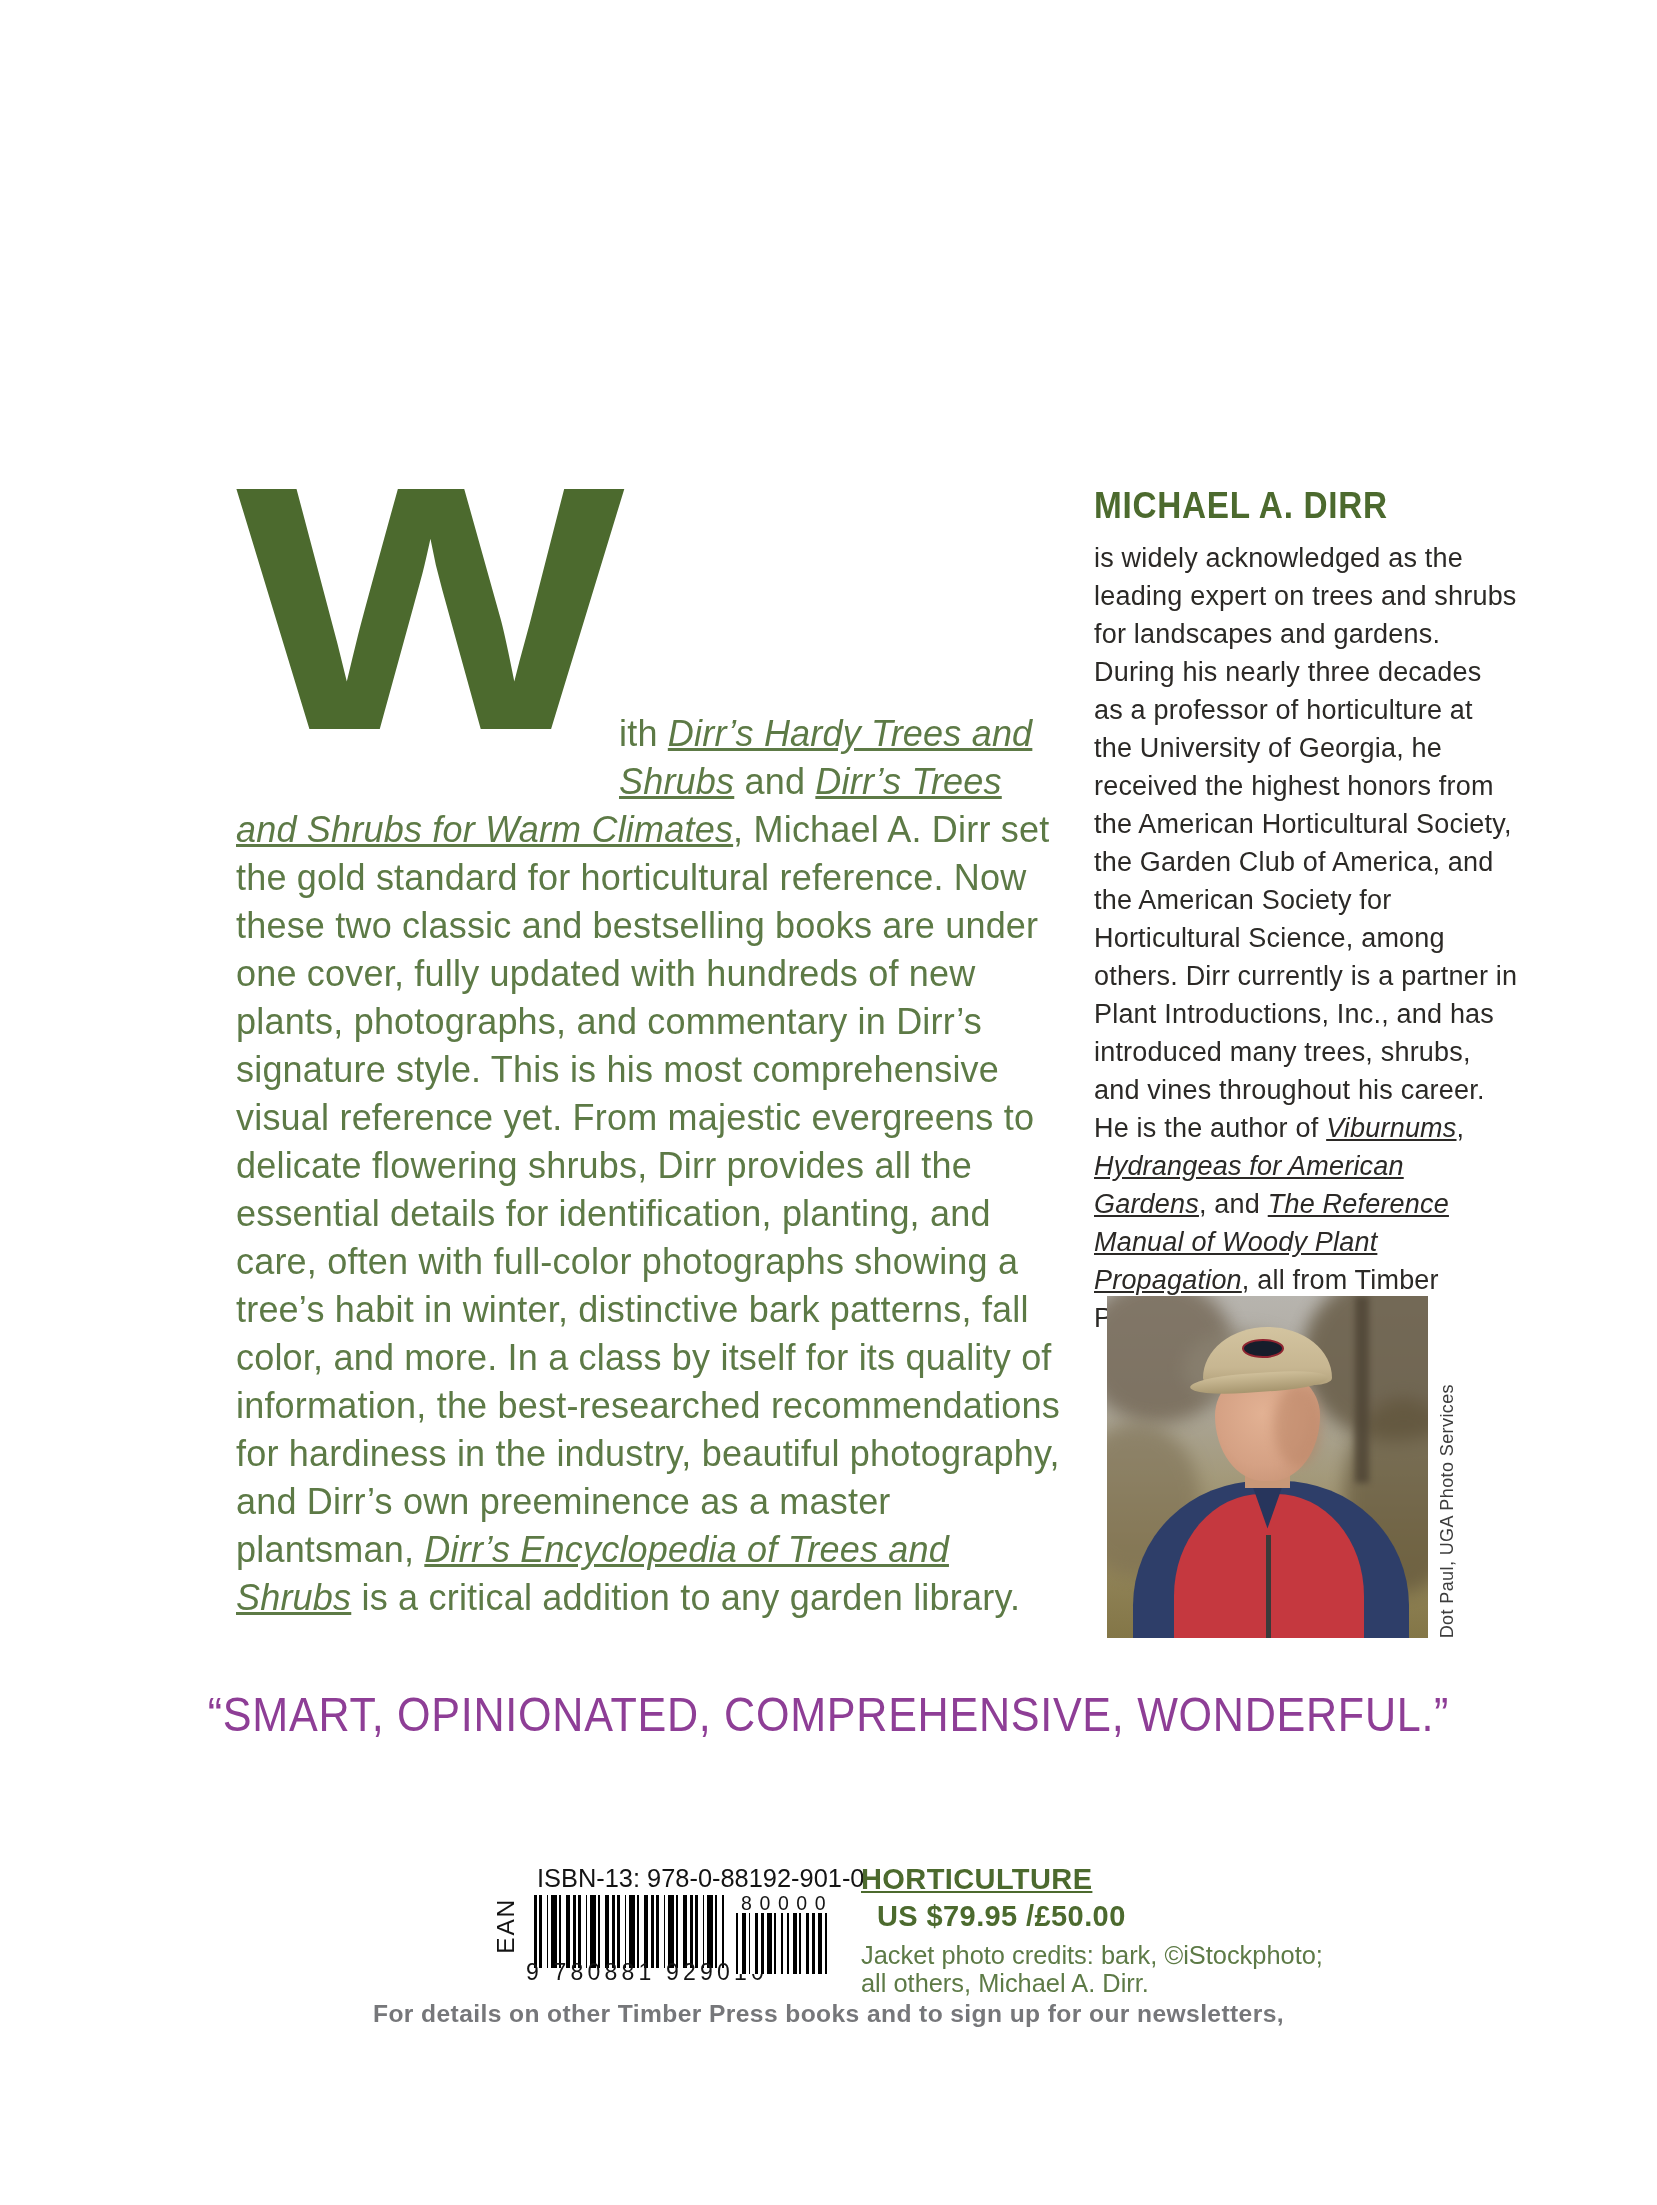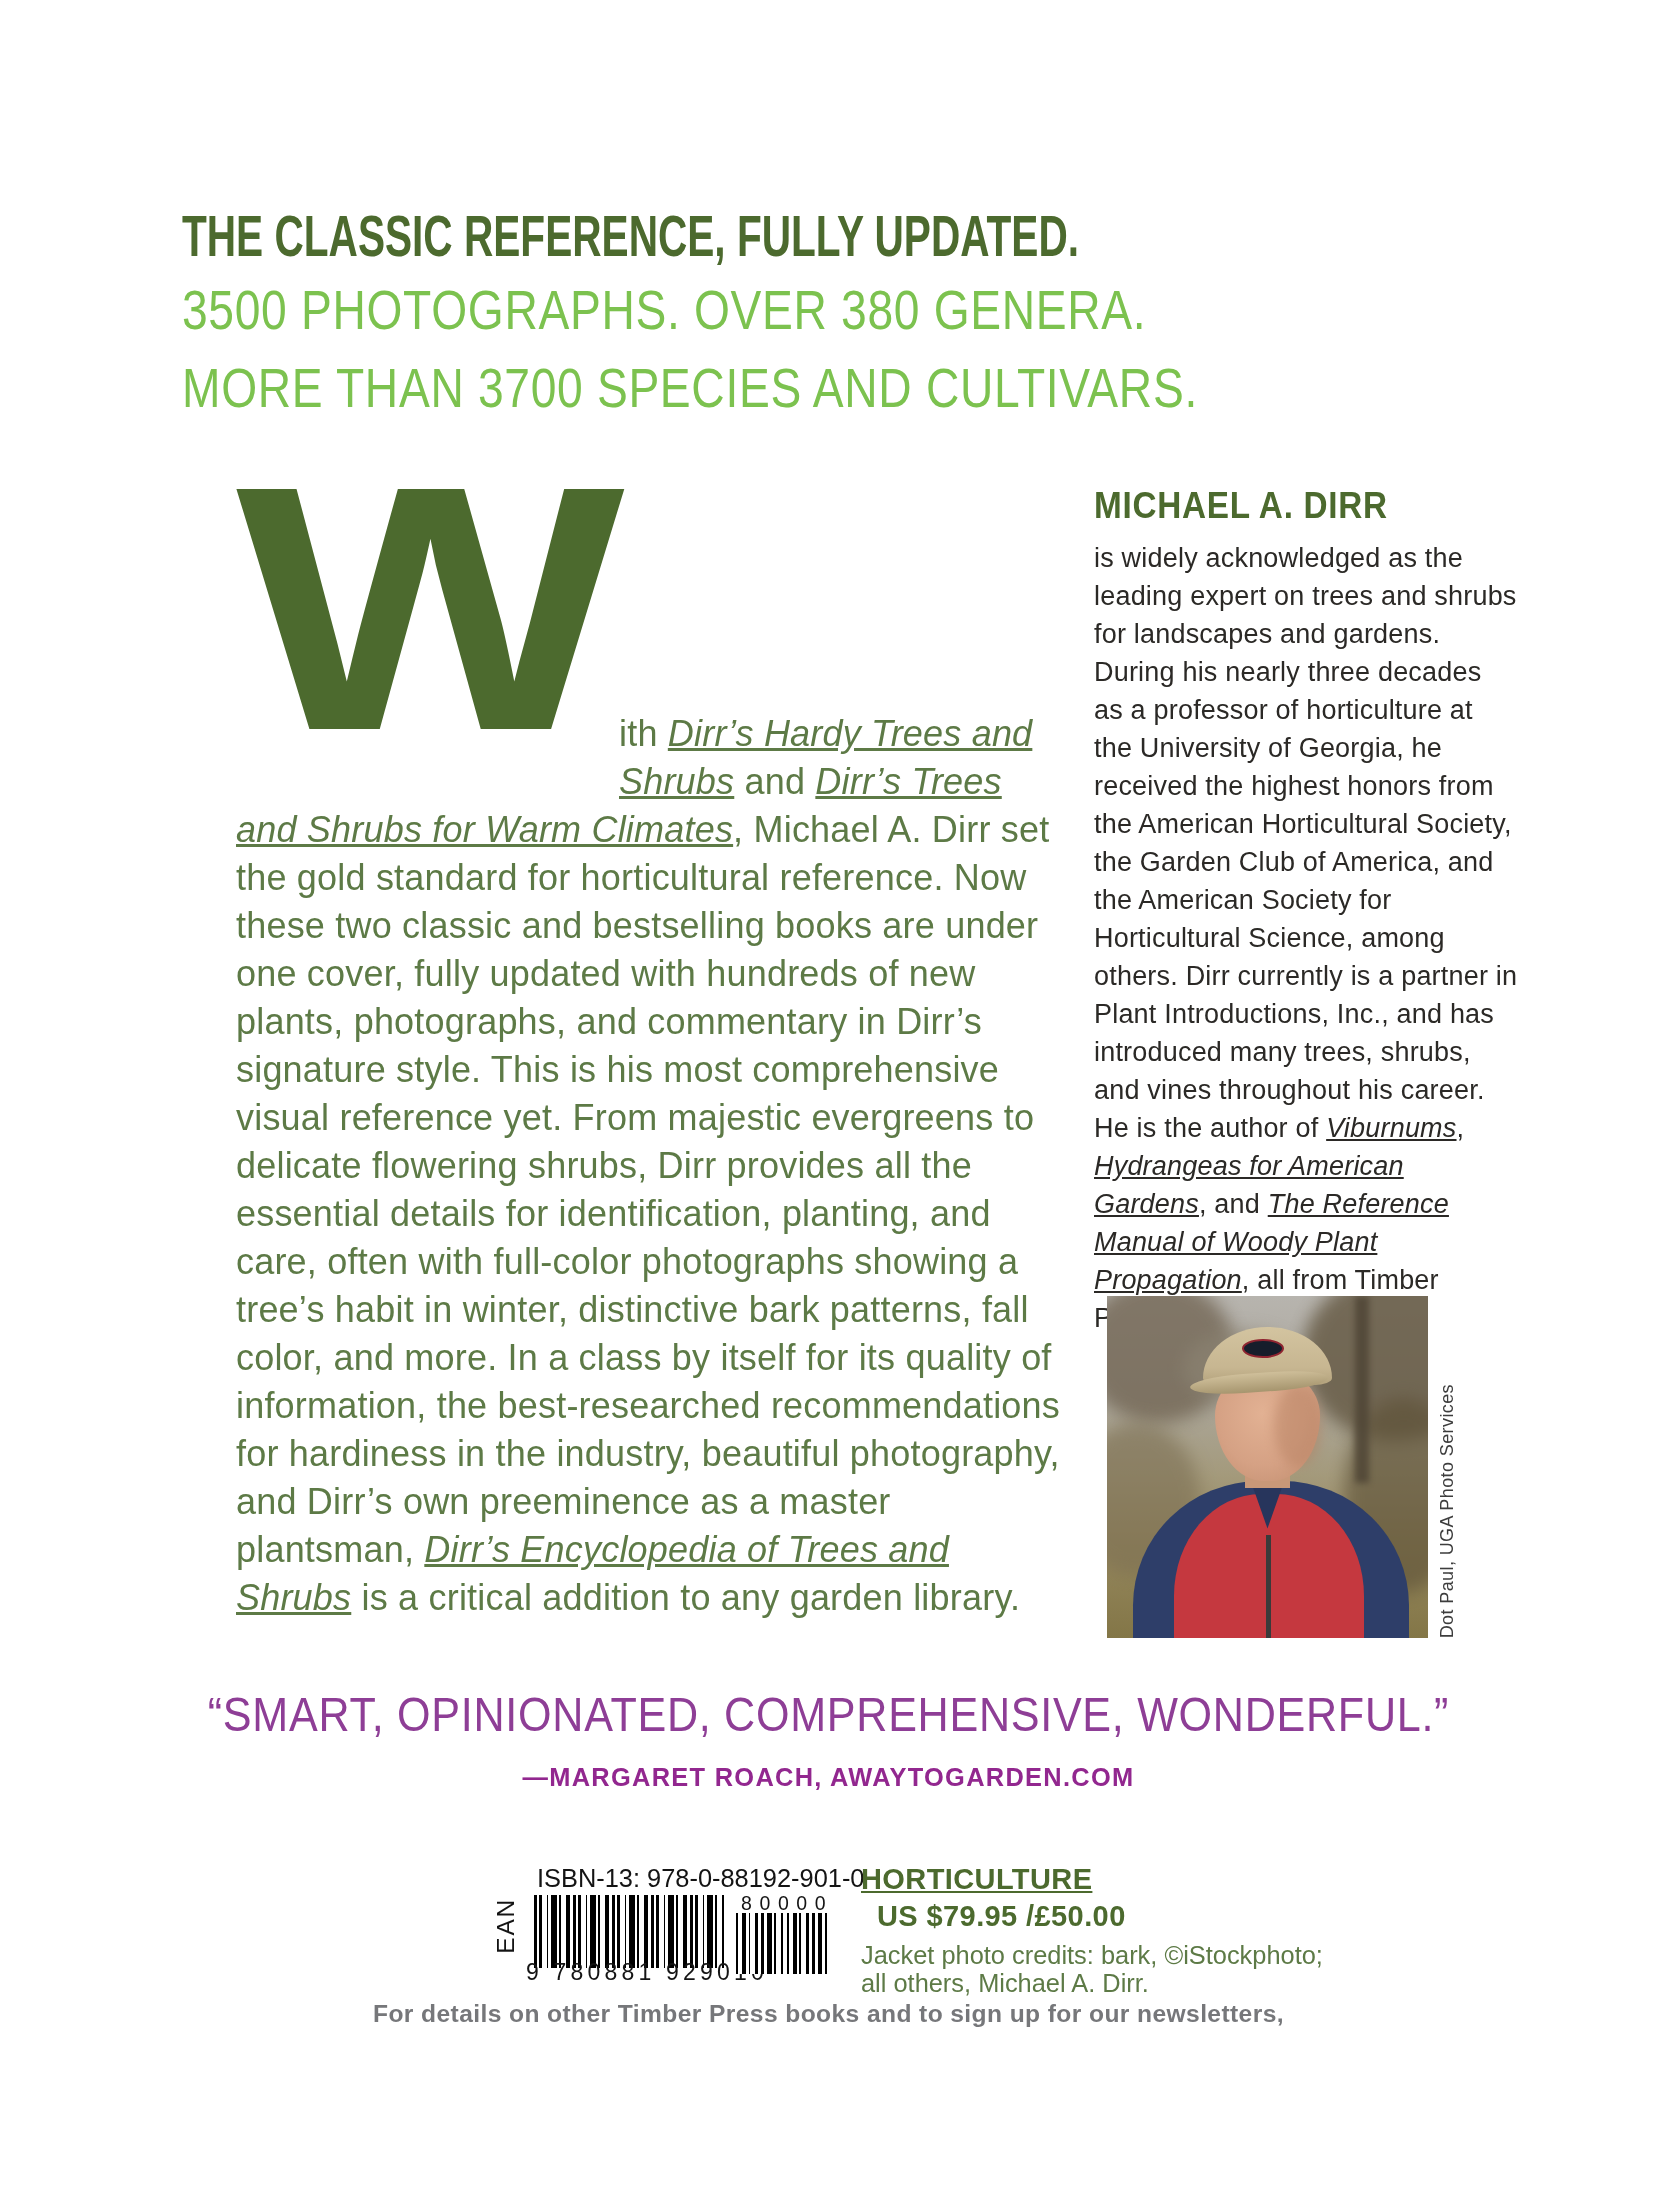--- a/index.html
+++ b/index.html
@@ -168,25 +168,20 @@
   .footer1{position:absolute;left:0;top:2000px;width:1657px;text-align:center;
     font-size:24.6px;font-weight:bold;color:var(--footer-gray);letter-spacing:0.4px;}
   .footer2{position:absolute;left:0;top:2031px;width:1657px;text-align:center;
     font-size:24.6px;font-weight:bold;color:var(--footer-gray);letter-spacing:0.4px;}
 </style>
 </head>
 <body>
 
 <div class="page">
 
-  <div class="headline">
-    <div class="hl1">THE CLASSIC REFERENCE, FULLY UPDATED.</div>
-    <div class="hl2">3500 PHOTOGRAPHS. OVER 380 GENERA.</div>
-    <div class="hl3">MORE THAN 3700 SPECIES AND CULTIVARS.</div>
-  </div>
 
   <div class="intro-col">
     <div class="dropcap">W</div>
     <div class="intro-text">
       <span class="w-spacer"></span><span><span>ith </span><i>Dirr’s Hardy Trees and Shrubs</i><span> and </span><i>Dirr’s Trees and Shrubs for Warm Climates</i><span>, Michael A. Dirr set the gold standard for horticultural reference. Now these two classic and bestselling books are under one cover, fully updated with hundreds of new plants, photographs, and commentary in Dirr’s signature style. This is his most comprehensive visual reference yet. From majestic evergreens to delicate flowering shrubs, Dirr provides all the essential details for identification, planting, and care, often with full-color photographs showing a tree’s habit in winter, distinctive bark patterns, fall color, and more. In a class by itself for its quality of information, the best-researched recommendations for hardiness in the industry, beautiful photography, and Dirr’s own preeminence as a master plantsman, </span><i>Dirr’s Encyclopedia of Trees and Shrubs</i><span> is a critical addition to any garden library.</span></span>
     </div>
   </div>
 
   <div class="bio-col">
     <div class="bio-heading">MICHAEL A. DIRR</div>
@@ -209,21 +204,20 @@
     <div class="shadow-face"></div>
     <div class="cap-crown"></div>
     <div class="cap-brim"></div>
     <div class="cap-logo"></div>
   </div>
   <div class="photo-caption-wrap">
     <div class="photo-caption">Dot Paul, UGA Photo Services</div>
   </div>
 
   <div class="quote">“SMART, OPINIONATED, COMPREHENSIVE, WONDERFUL.”</div>
-  <div class="attribution">—MARGARET ROACH, AWAYTOGARDEN.COM</div>
 
   <div class="isbn-label">ISBN-13: 978-0-88192-901-0</div>
   <div class="ean-label">EAN</div>
   <div class="barcode-main"></div>
   <div class="barcode-main-digits">9 780881 929010</div>
   <div class="barcode-supp"></div>
   <div class="barcode-supp-digits">80000</div>
 
   <div class="category">HORTICULTURE</div>
   <div class="price">US $79.95 /£50.00</div>

